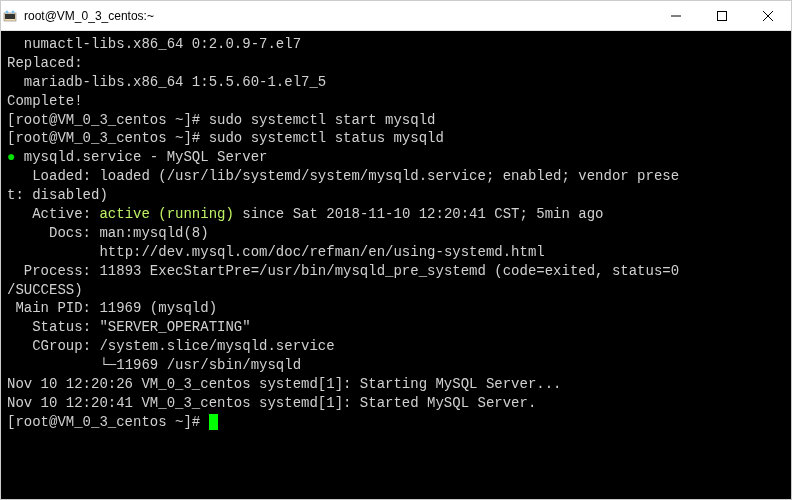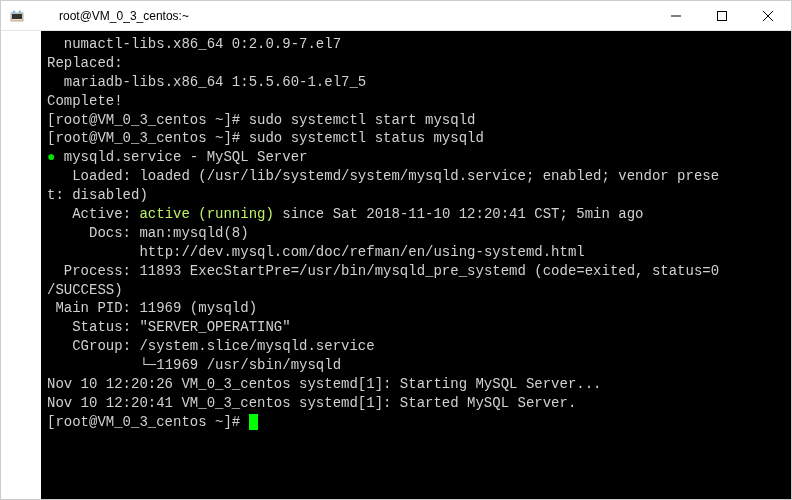--- a/index.html
+++ b/index.html
@@ -21,22 +21,21 @@
       display: flex;
       flex-direction: column;
       background: #fff;
     }
     .titlebar {
       height: 30px;
       display: flex;
       align-items: center;
       background: #fff;
       border-bottom: 1px solid #e5e5e5;
-      padding-left: 8px;
-      gap: 28px;
+      padding-left: 1px;
     }
     .titlebar-icon {
       width: 16px;
       height: 16px;
       margin-right: 6px;
       display: inline-flex;
       align-items: center;
       justify-content: center;
     }
     .titlebar-title {
@@ -62,21 +61,20 @@
       flex: 1;
       background: #000;
       padding: 4px 6px;
       font-family: "Consolas", "Courier New", monospace;
       font-size: 14px;
       line-height: 1.35;
       color: #c0c0c0;
       overflow: hidden;
       white-space: pre-wrap;
       word-break: break-all;
-      margin-left: 40px;
     }
     .white { color: #d0d0d0; }
     .green { color: #bef264; }
     .cursor {
       display: inline-block;
       width: 9px;
       height: 16px;
       background: #00ff00;
       vertical-align: text-bottom;
     }

